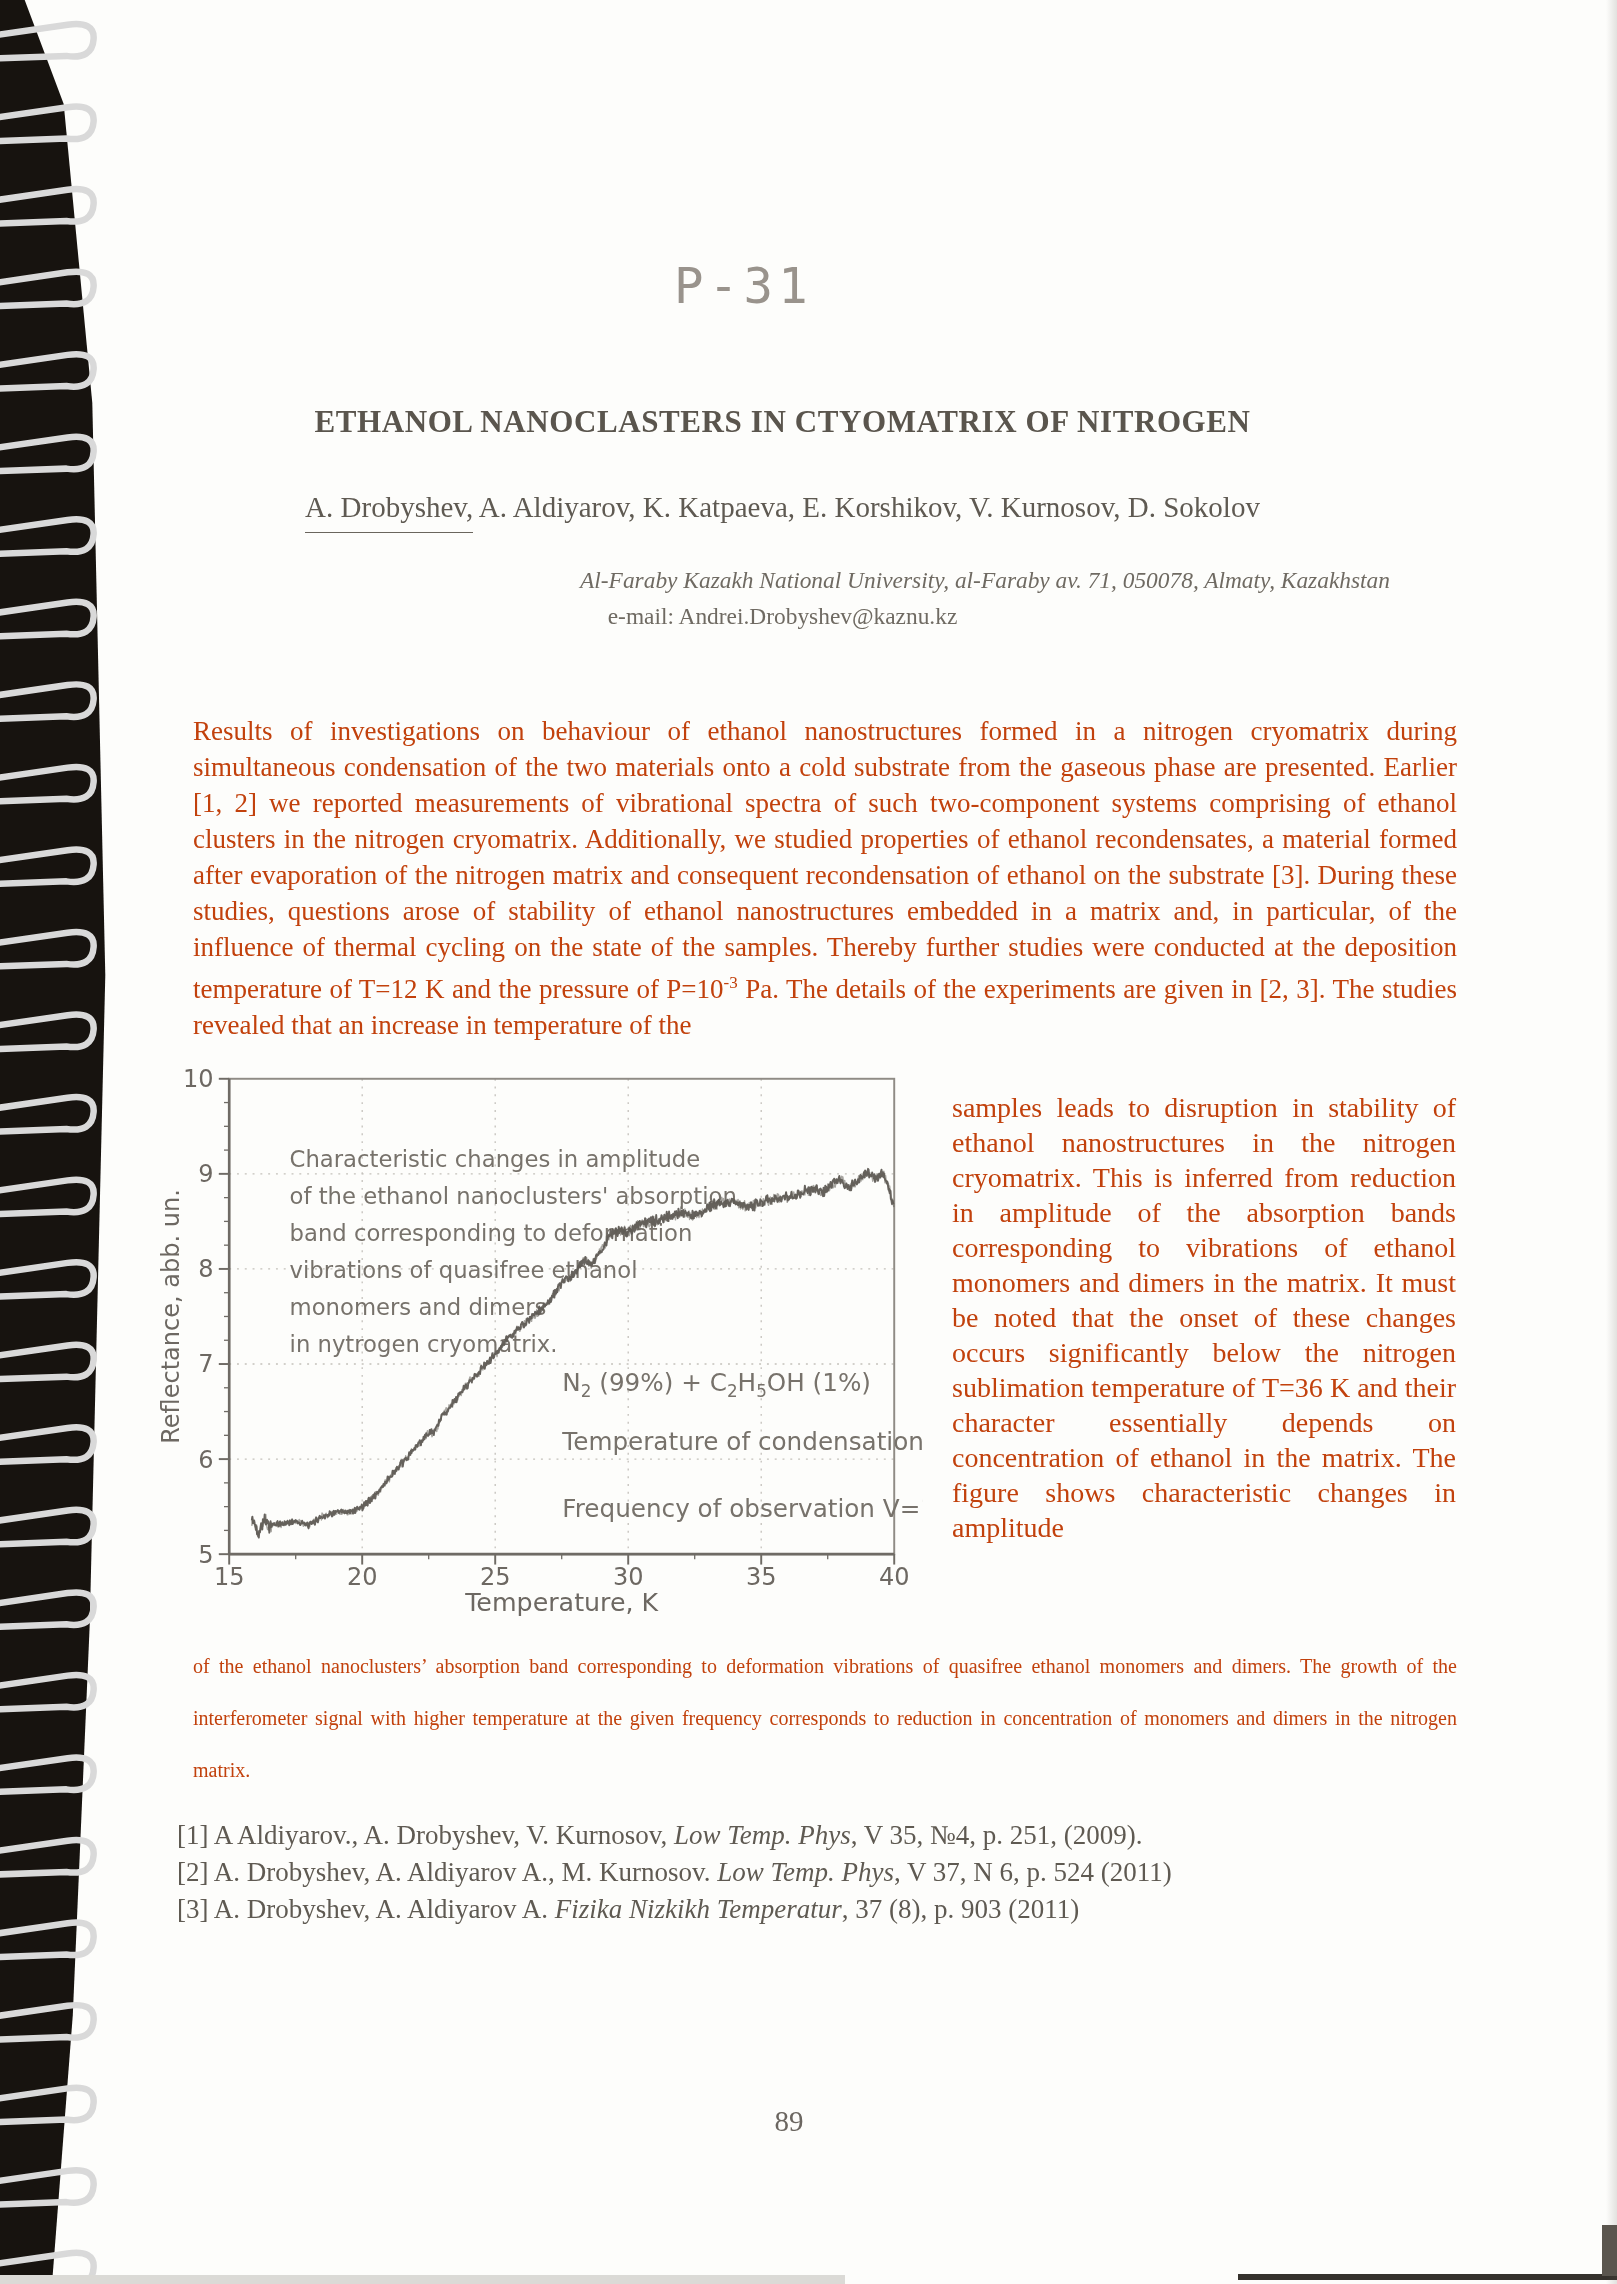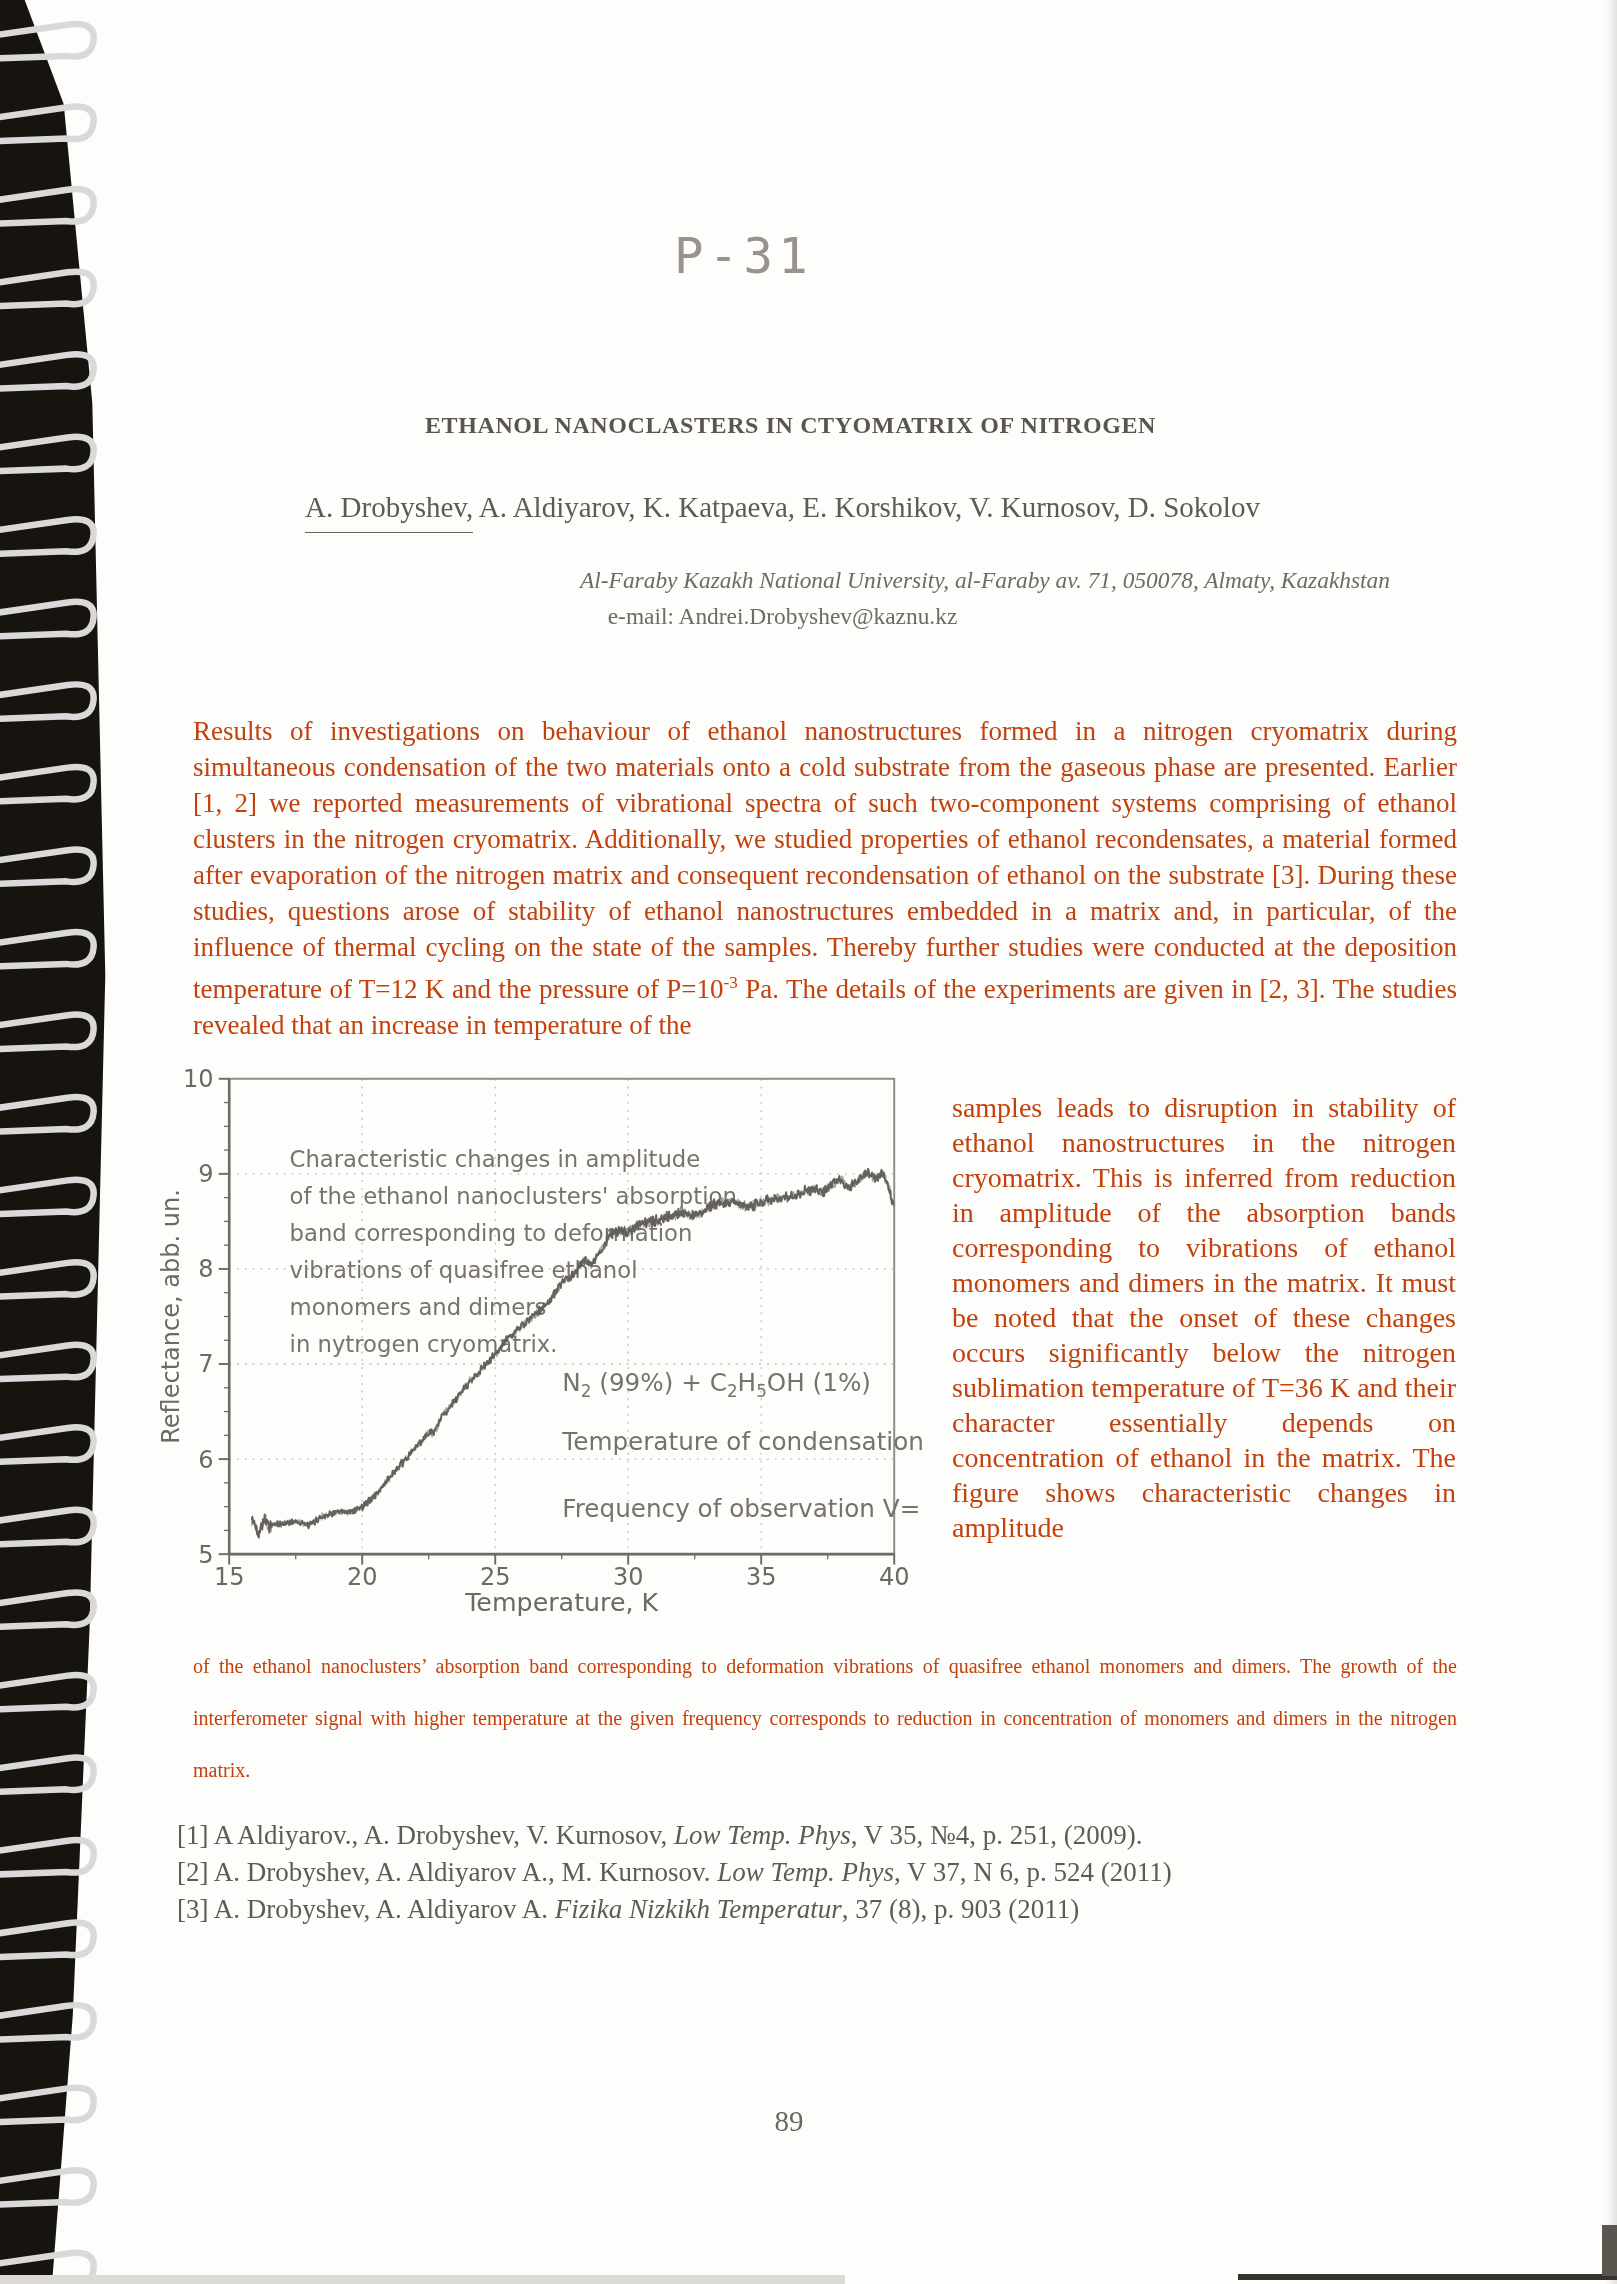--- a/index.html
+++ b/index.html
@@ -11,27 +11,27 @@
   #page{position:absolute;inset:0;background:#fdfdfb;}
   
   #binding{position:absolute;left:0;top:0;width:169px;height:2284px;}
   
   .edge-bottom-left{position:absolute;left:0;bottom:0;width:845px;height:9px;background:#dbdad6;}
   .edge-bottom-right-line{position:absolute;left:1238px;bottom:3.9px;width:380px;height:5.8px;background:#35312c;}
   .edge-right-blob{position:absolute;right:0;bottom:7.8px;width:15.6px;height:51px;background:#5a554e;}
   .edge-right-shade{position:absolute;right:0;top:0;width:11.7px;height:2284px;background:linear-gradient(to left, rgba(90,85,78,.18), rgba(90,85,78,0));}
   
   .code{
-    position:absolute;left:175px;top:228px;width:1137px;text-align:center;
+    position:absolute;left:175px;top:258px;width:1137px;text-align:center;
     font-family:"DejaVu Sans Mono", monospace;font-size:49px;letter-spacing:5.2px;
     color:#99938c;
   }
   h1.title{
-    position:absolute;left:175px;top:404px;width:1215px;margin:8px;text-align:center;
-    font-size:24px;font-weight:bold;letter-spacing:0.6px;color:#5a554d;
+    position:absolute;left:175px;top:404px;width:1215px;margin:0;text-align:center;
+    font-size:31px;font-weight:bold;letter-spacing:0.6px;color:#5a554d;
   }
   .authors{
     position:absolute;left:175px;top:491px;width:1215px;text-align:center;
     font-size:29px;color:#5f5a52;
   }
   .authors .u{border-bottom:1.9px solid #6a655d;padding-bottom:9px;}
   .affil{
     position:absolute;left:175px;top:567px;width:1215px;text-align:right;
     font-size:23.4px;font-style:italic;color:#6f6a62;
   }

